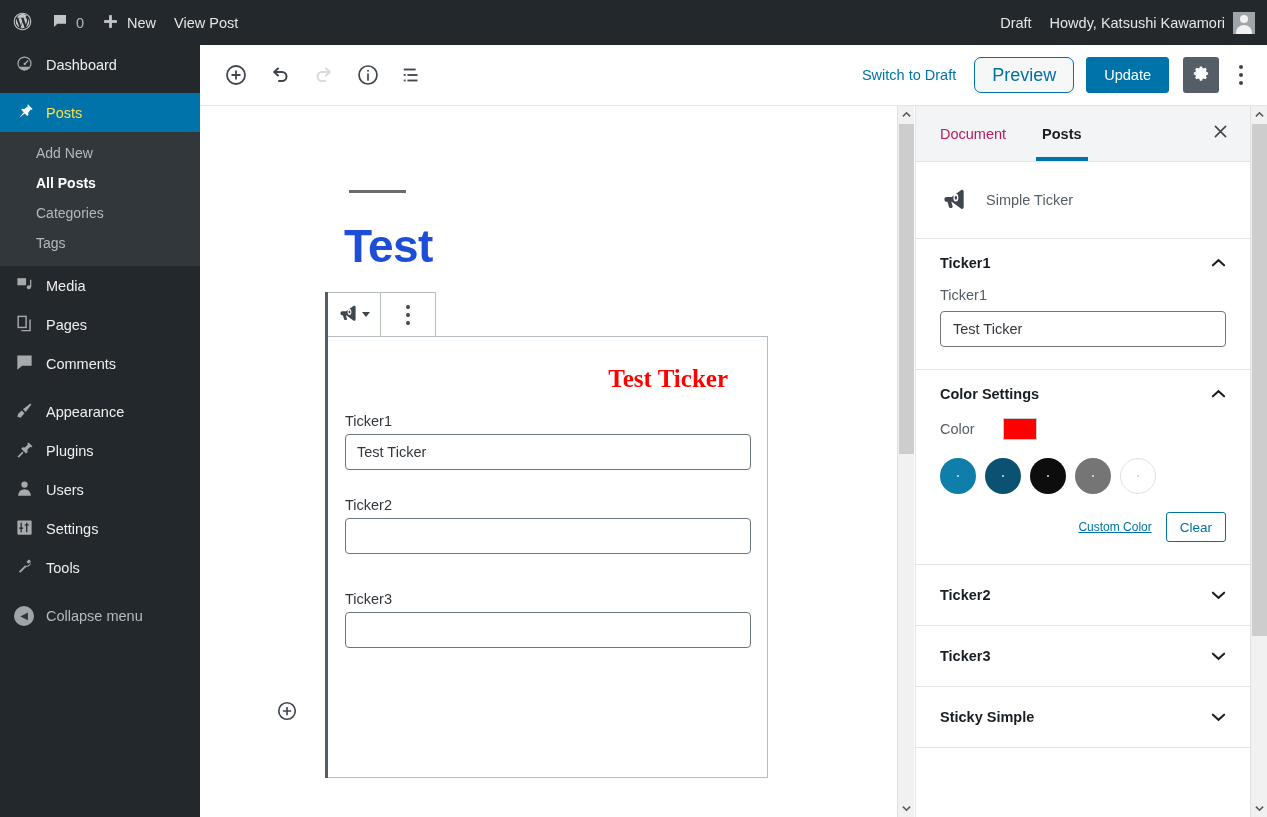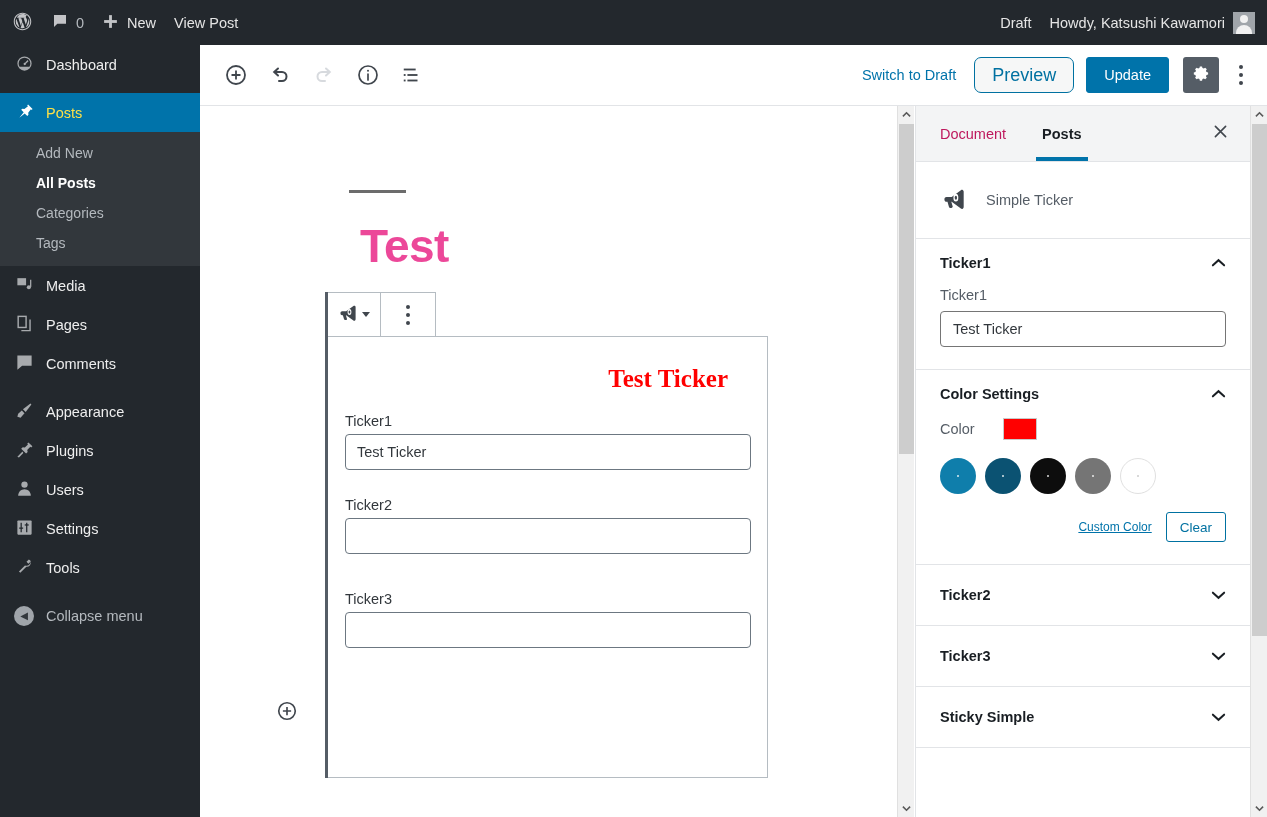--- a/index.html
+++ b/index.html
@@ -116,23 +116,22 @@
     position: absolute; top: 106px; left: 200px;
     width: 697px; height: 711px; background: #fff;
     overflow: hidden;
   }
   #prefixline {
     position: absolute; left: 149px; top: 84px;
     width: 57px; height: 3px; background: #6c6c6c;
   }
   #posttitle {
     position: absolute; left: 144px; top: 113px;
-    font-size: 46px; font-weight: bold; color: #ec4899;
+    font-size: 46px; font-weight: bold; color: #1d4ed8;
     letter-spacing: -0.6px;
-    margin-left: 16px;
   }
   
   #blocktoolbar {
     position: absolute; left: 125px; top: 186px;
     height: 44px; display: flex; align-items: stretch;
     border: 1px solid #b5bcc2; border-bottom: none; background: #fff;
   }
   #blocktoolbar .left-accent {
     position: absolute; left: -1px; top: -1px; width: 3px; height: 45px;
     background: #555d66;

